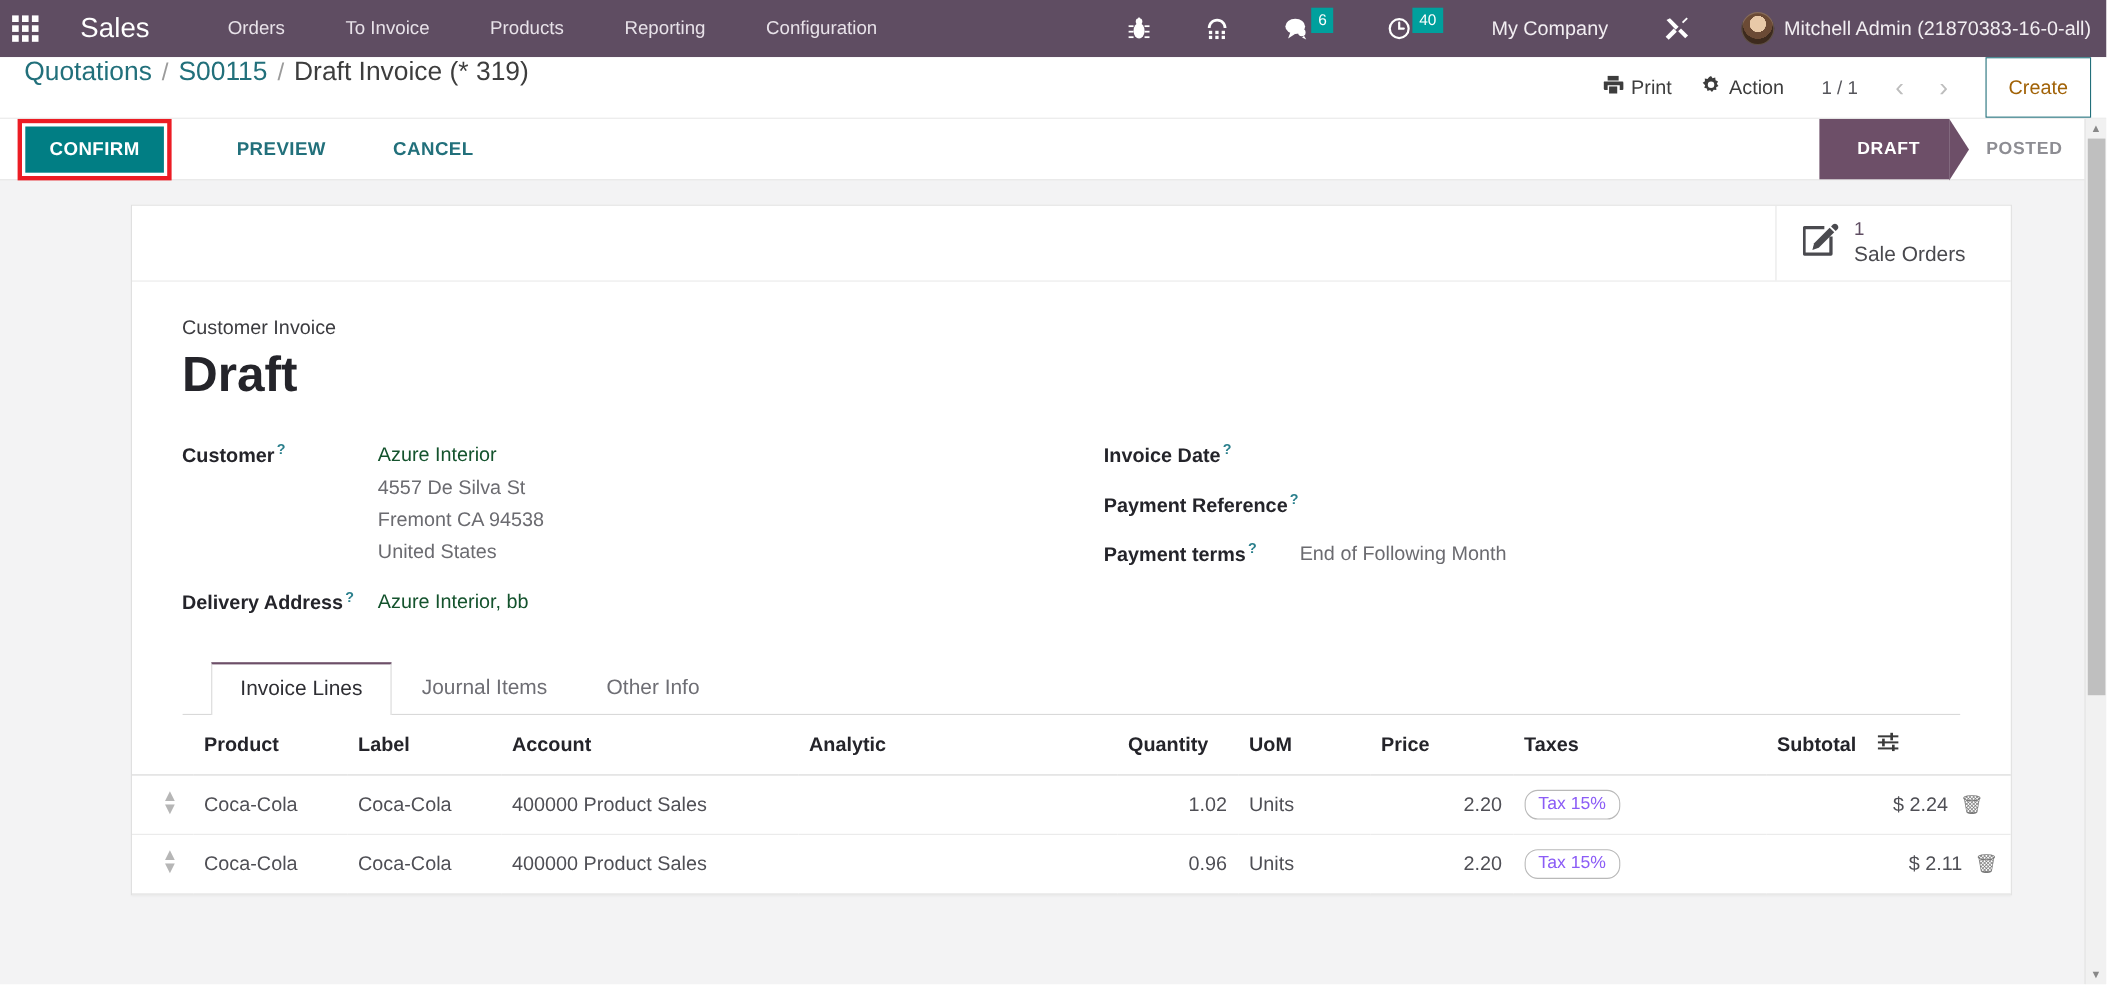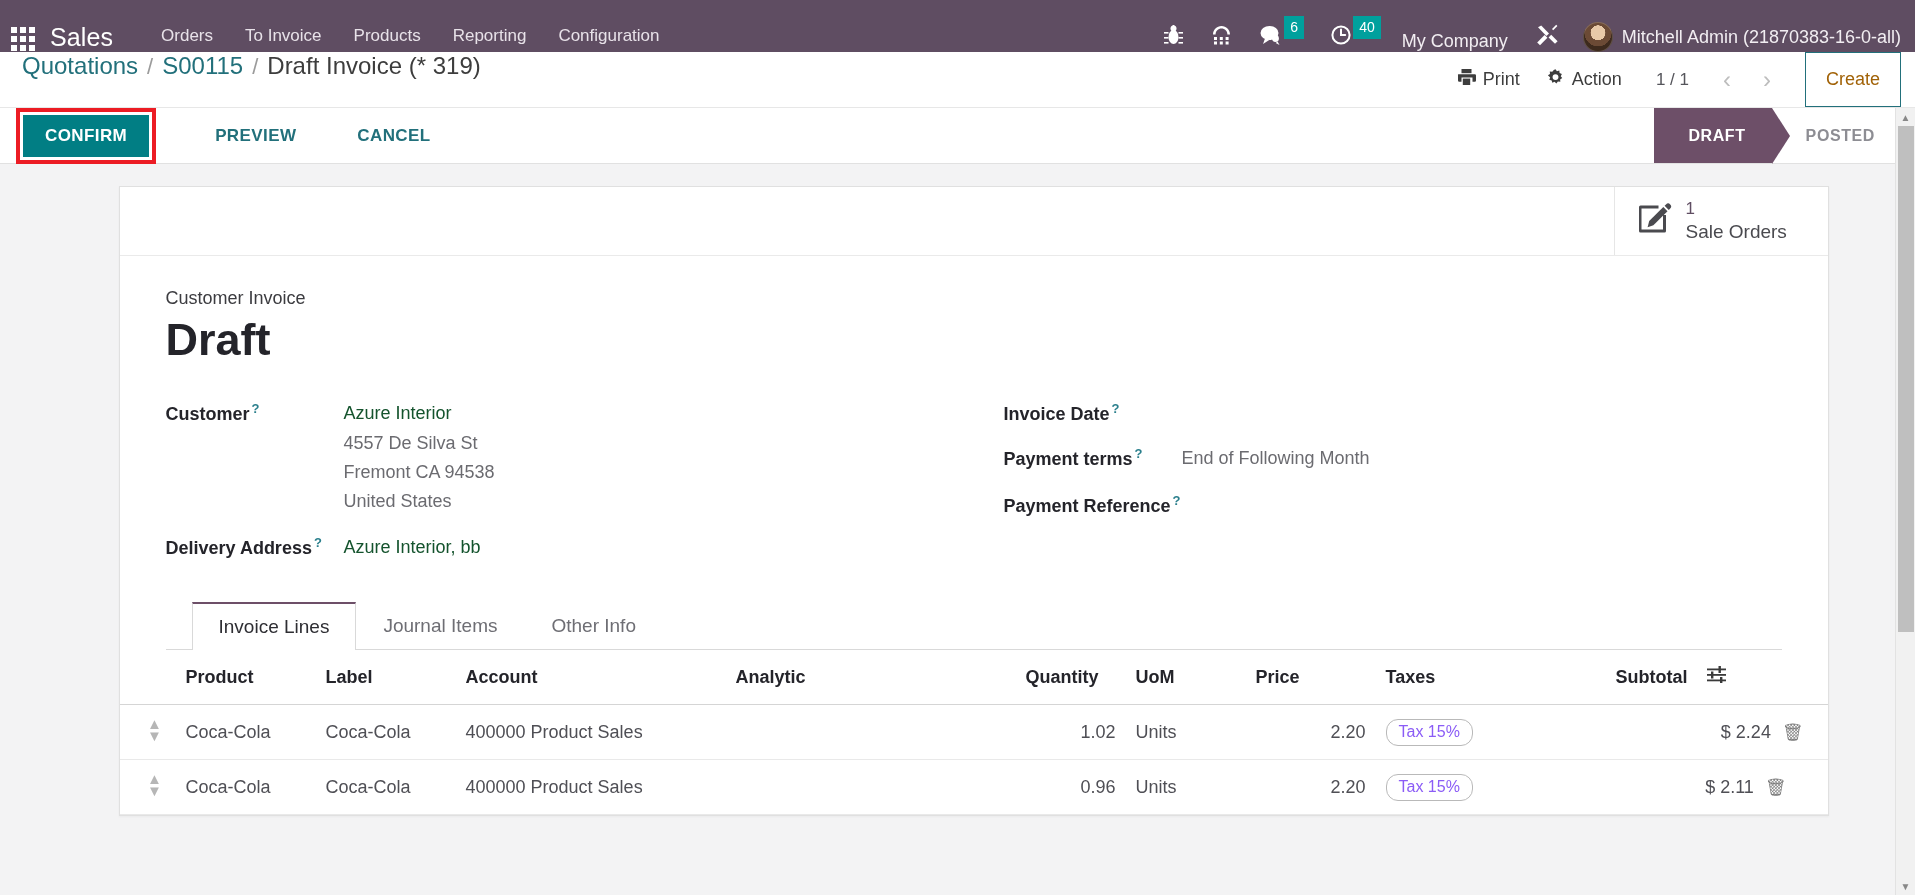--- a/index.html
+++ b/index.html
@@ -8,23 +8,24 @@
     font-family: "Liberation Sans", sans-serif;
     background: #ffffff;
     overflow: hidden;
   }
 
   
   .navbar {
     height: 52px;
     background: #5f4d62;
     display: flex;
-    align-items: flex-end;
+    align-items: center;
     padding: 0 14px 0 10px;
     color: #f0eef0;
+    gap: 23px;
   }
   .apps-grid {
     width: 26px; height: 26px;
     display: grid;
     grid-template-columns: repeat(3, 6px);
     grid-template-rows: repeat(3, 6px);
     gap: 3px;
     justify-content: center; align-content: center;
     margin-right: 14px;
     cursor: pointer;
@@ -432,30 +433,30 @@
           <div class="col col-right">
             <div class="frow">
               <div class="flabel">
                 <span>Invoice Date</span><span class="q">?</span>
               </div>
               <div class="fval fval-empty"></div>
             </div>
 
             <div class="frow">
               <div class="flabel">
+                <span>Payment Reference</span><span class="q">?</span>
+              </div>
+              <div class="fval fval-empty"></div>
+            </div>
+
+            <div class="frow">
+              <div class="flabel">
                 <span>Payment terms</span><span class="q">?</span>
               </div>
               <div class="fval">End of Following Month</div>
-            </div>
-
-            <div class="frow">
-              <div class="flabel">
-                <span>Payment Reference</span><span class="q">?</span>
-              </div>
-              <div class="fval fval-empty"></div>
             </div>
 
           </div>
         </div>
 
         <div class="notebook">
           <div class="tabs">
             <div class="tab active">Invoice Lines</div>
             <div class="tab">Journal Items</div>
             <div class="tab">Other Info</div>
@@ -511,21 +512,21 @@
           <tr>
             <td style="padding-left:24px"><span class="handle">▲<br>▼</span></td>
             <td>Coca-Cola</td>
             <td>Coca-Cola</td>
             <td>400000 Product Sales</td>
             <td></td>
             <td class="num">0.96</td>
             <td>Units</td>
             <td class="num">2.20</td>
             <td><span class="tax-pill">Tax 15%</span></td>
-            <td class="num" style="padding-right:41px">
+            <td class="num" style="padding-right:11px">
               <span>$ 2.11</span>
               <span class="trash">🗑</span>
             </td>
           </tr>
         </tbody>
       </table>
 
     </div>
   </div>
 

